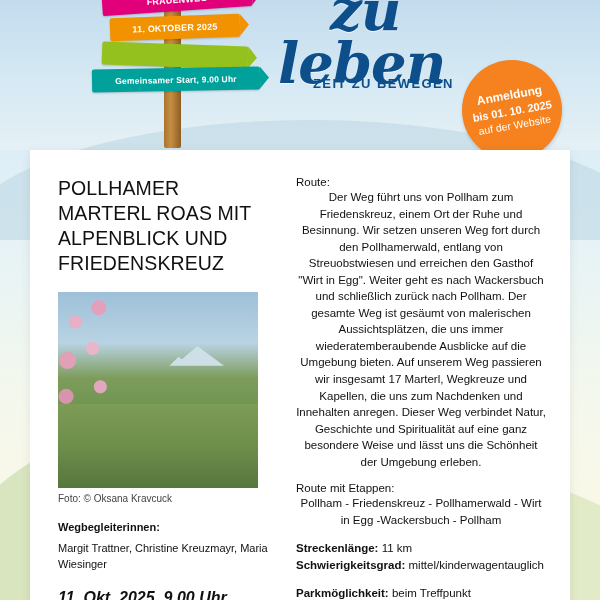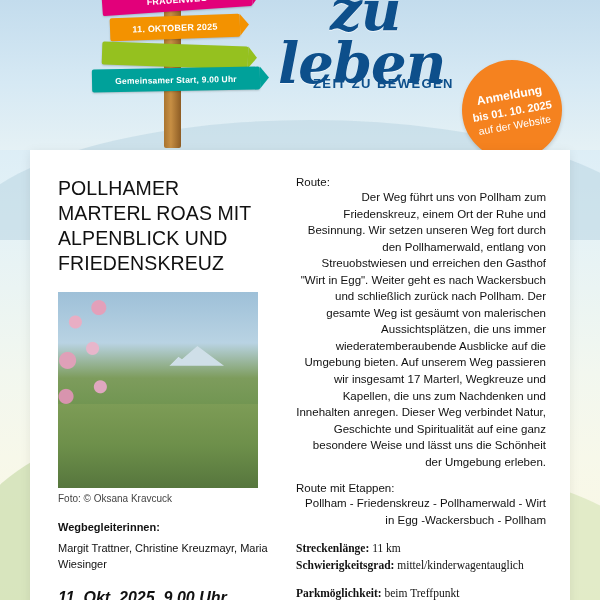--- a/index.html
+++ b/index.html
@@ -234,24 +234,24 @@
     font-size: 11.5px;
     font-weight: normal;
     color: #111;
     margin: 0 0 1px 0;
   }
   .r-body {
     font-size: 11.5px;
     color: #111;
     line-height: 1.44;
     margin: 0;
-    text-align: right;
+    text-align: center;
   }
   .r-gap { height: 12px; }
-  .r-line { font-size: 11.5px; color: #111; line-height: 1.44; font-family: Liberation Serif, serif; }
+  .r-line { font-size: 11.5px; color: #111; line-height: 1.44; }
   .r-line b { font-weight: bold; }
 </style>
 </head>
 <body>
 
 <div class="hero">
   <div class="sky-band"></div>
   <div class="hill-far"></div>
   <div class="hill-green"></div>
   <div class="hill-green2"></div>

